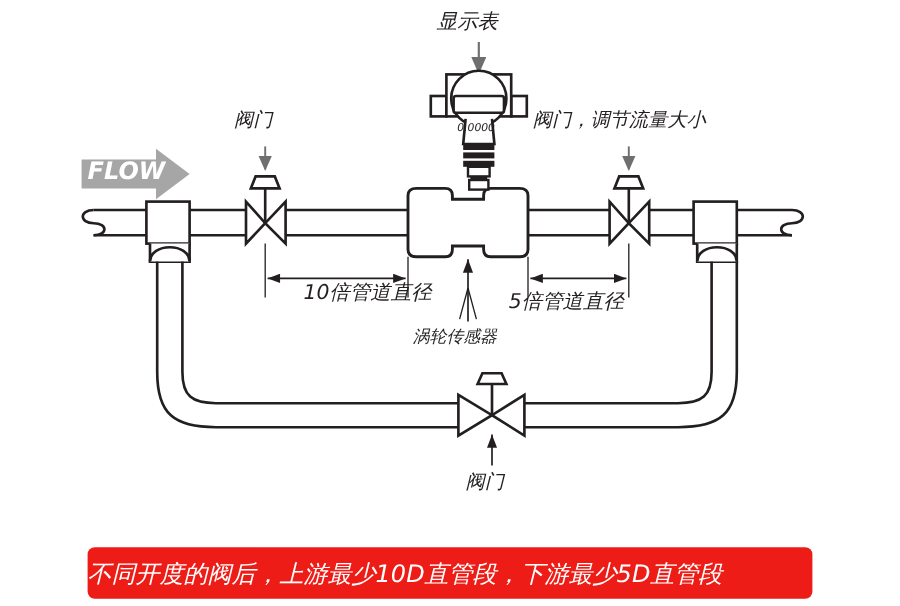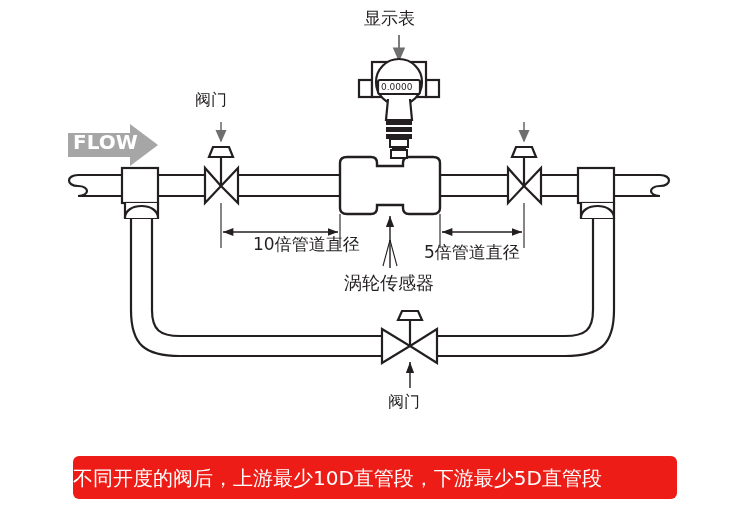--- a/index.html
+++ b/index.html
@@ -2,55 +2,56 @@
 <html><head>
 <meta charset="utf-8">
 <style>
   html,body{margin:0;padding:0;}
   body{
     width:750px;height:505px;
     background:#ffffff;
     font-family:"DejaVu Sans","Liberation Sans",sans-serif;
     position:relative;overflow:hidden;
   }
-  #stage{position:absolute;left:0;top:0;width:666px;height:505px;}
+  #stage{position:absolute;left:0;top:0;width:666px;height:505px;font-style:italic;}
   svg.diagram{position:absolute;left:0;top:0;width:750px;height:505px;}
 
   .lbl{
     position:absolute;
     font-family:"DejaVu Sans","Liberation Sans",sans-serif;
     color:#231f20;
     white-space:nowrap;
     line-height:1;
   }
   .lbl-title{font-size:17px;}
   .lbl-valve{font-size:16px;}
   .lbl-valve-adj{font-size:16px;}
   .lbl-dim{font-size:17px;}
-  .lbl-sensor{font-size:18px;}
+  .lbl-sensor{font-size:14px;}
   .lbl-bottomvalve{font-size:16px;}
 
   .flow-text{
     position:absolute;
     font-family:"DejaVu Sans","Liberation Sans",sans-serif;
     font-size:20px;
     font-weight:bold;
     color:#ffffff;
     letter-spacing:0px;
     line-height:1;
     white-space:nowrap;
   }
 
   .meter-digits{
     position:absolute;
     font-family:"DejaVu Sans","Liberation Sans",sans-serif;
     font-size:9px;
     color:#231f20;
     white-space:nowrap;
     line-height:1;
+    margin-top:20px;
   }
 
   #banner{
     position:absolute;
     left:73px;top:456px;
     width:604px;height:43px;
     background:#ed1c16;
     border-radius:6px;
     display:flex;align-items:center;justify-content:flex-start;
   }
@@ -257,20 +258,21 @@
   </svg>
 
   <div class="lbl lbl-title" style="left:364px;top:10px;">显示表</div>
 
   <div class="flow-text" style="left:73px;top:132px;">FLOW</div>
 
   <div class="meter-digits" style="left:381px;top:83px;">0.0000</div>
 
   <div class="lbl lbl-valve" style="left:195px;top:92px;">阀门</div>
 
+  <div class="lbl lbl-valve-adj" style="left:444px;top:92px;">阀门，调节流量大小</div>
 
   <div class="lbl lbl-dim" style="left:253px;top:236px;">10倍管道直径</div>
 
   <div class="lbl lbl-dim" style="left:424px;top:244px;">5倍管道直径</div>
 
   <div class="lbl lbl-sensor" style="left:344px;top:274px;">涡轮传感器</div>
 
   <div class="lbl lbl-bottomvalve" style="left:388px;top:394px;">阀门</div>
 
   <div id="banner">

